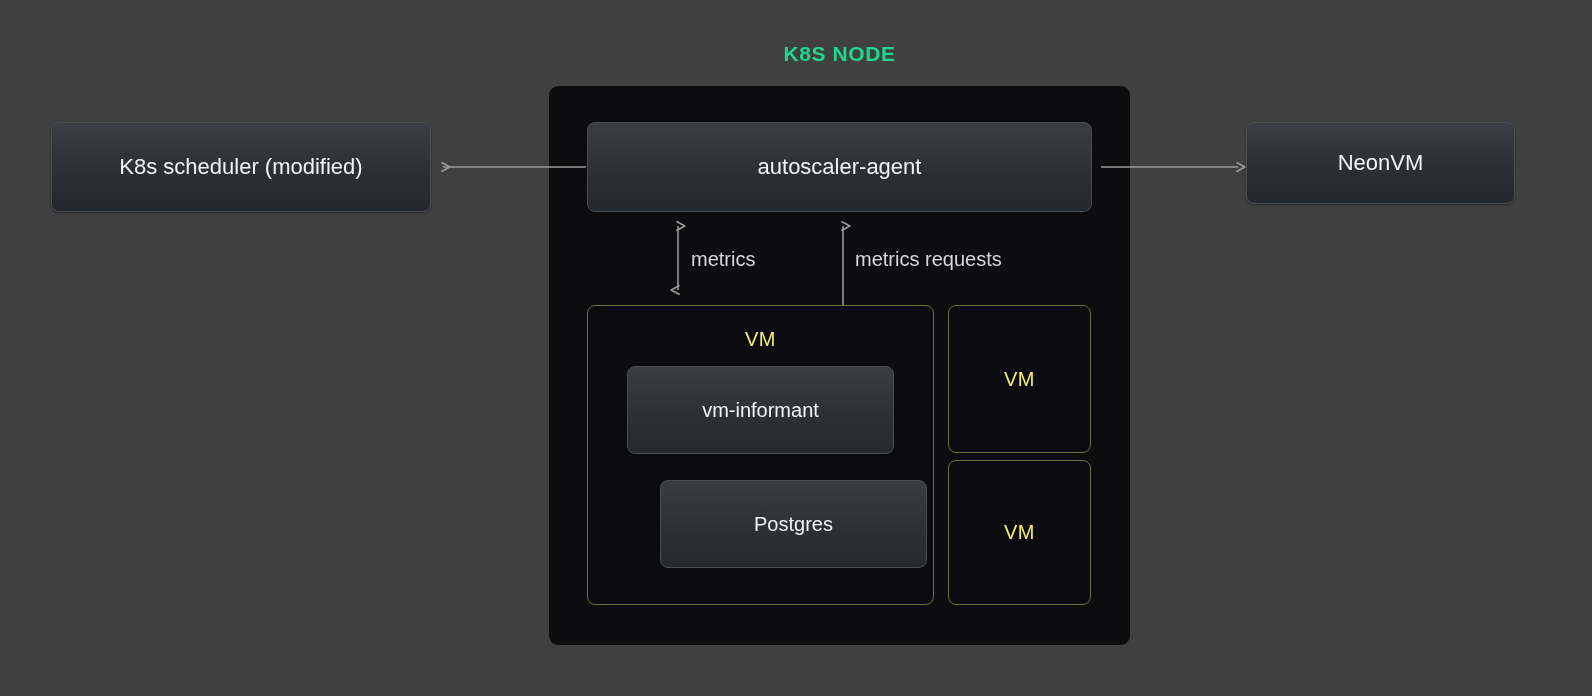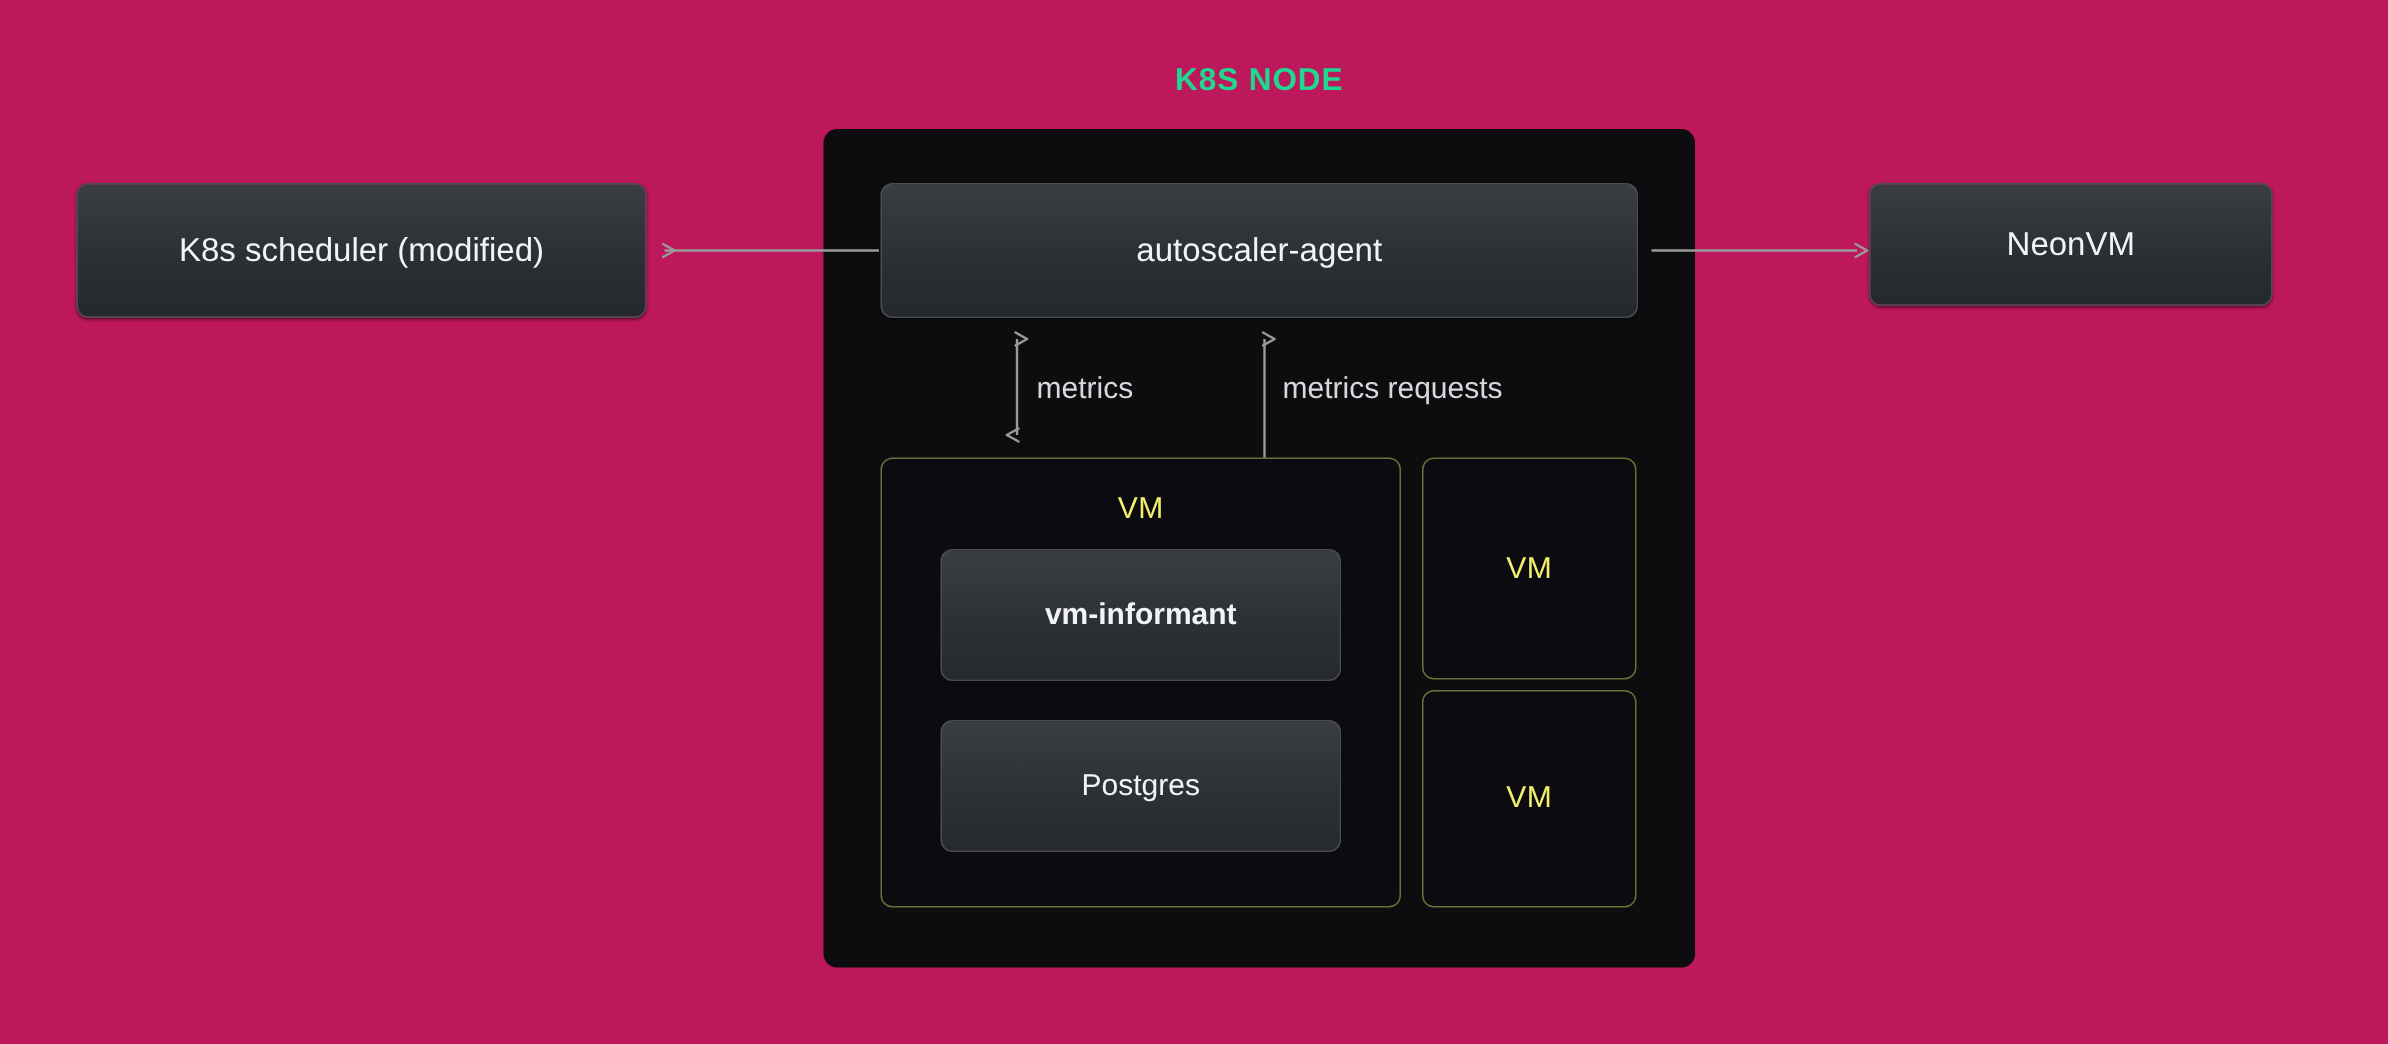--- a/index.html
+++ b/index.html
@@ -5,21 +5,21 @@
 <style>
   html, body {
     margin: 0;
     padding: 0;
     background: #101010;
   }
   #stage {
     position: relative;
     width: 1592px;
     height: 696px;
-    background: #be185d;
+    background: #404040;
     font-family: "Liberation Sans", sans-serif;
     overflow: hidden;
   }
 
   
   .node-title {
     position: absolute;
     left: 549px;
     top: 40px;
     width: 581px;
@@ -72,22 +72,22 @@
     border: 1px solid #4a4d52;
     border-radius: 8px;
     background: linear-gradient(180deg, #3a3d42 0%, #2c2f34 60%, #26292d 100%);
     color: #f2f3f5;
     font-size: 20px;
     display: flex;
     align-items: center;
     justify-content: center;
     text-align: center;
   }
-  #vm-informant-box { left: 627px; top: 366px; width: 267px; height: 88px; font-weight: bold; }
-  #postgres-box     { left: 627px; top: 480px; width: 267px; height: 88px; }
+  #vm-informant-box { left: 627px; top: 366px; width: 267px; height: 88px; }
+  #postgres-box     { left: 660px; top: 480px; width: 267px; height: 88px; }
 
   
   .vm-box {
     position: absolute;
     box-sizing: border-box;
     border: 1.4px solid #6e6e38;
     border-radius: 8px;
     background: #0c0c10;
   }
   #vm-main    { left: 587px; top: 305px; width: 347px; height: 300px; }

